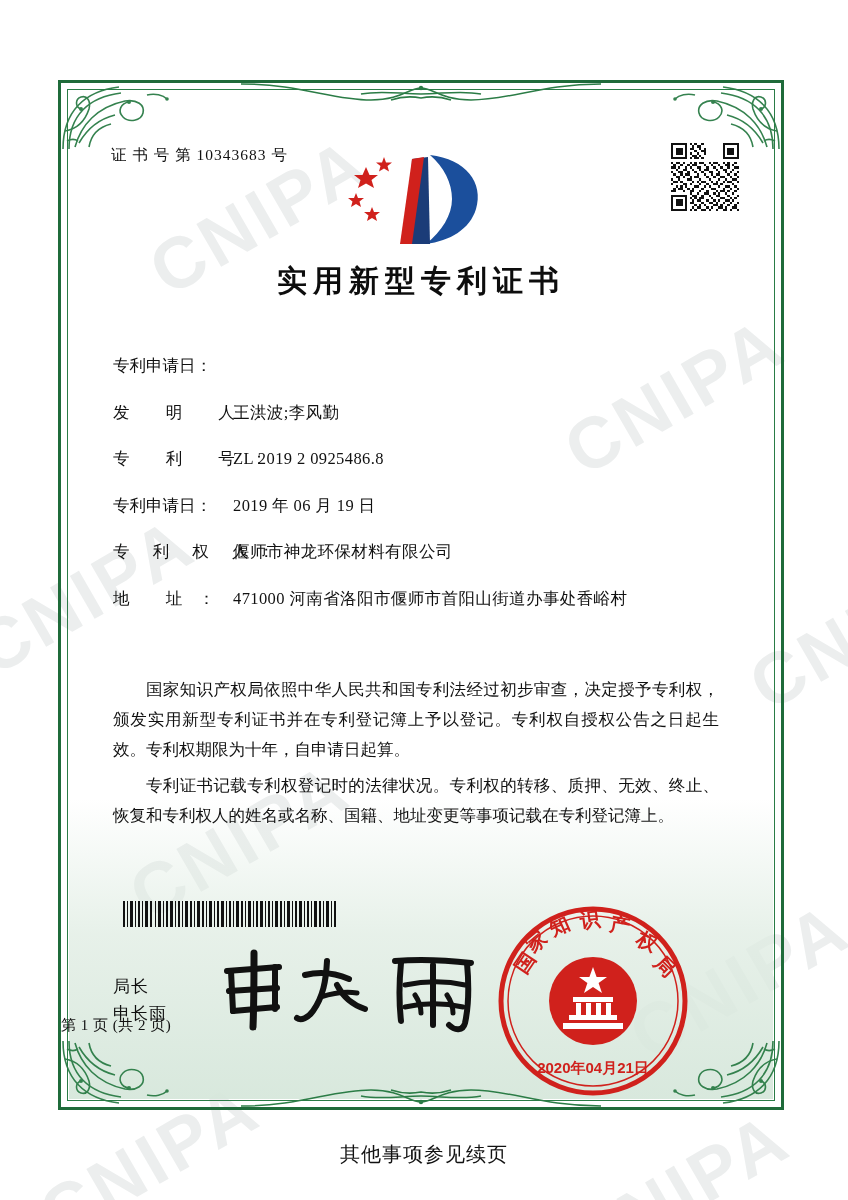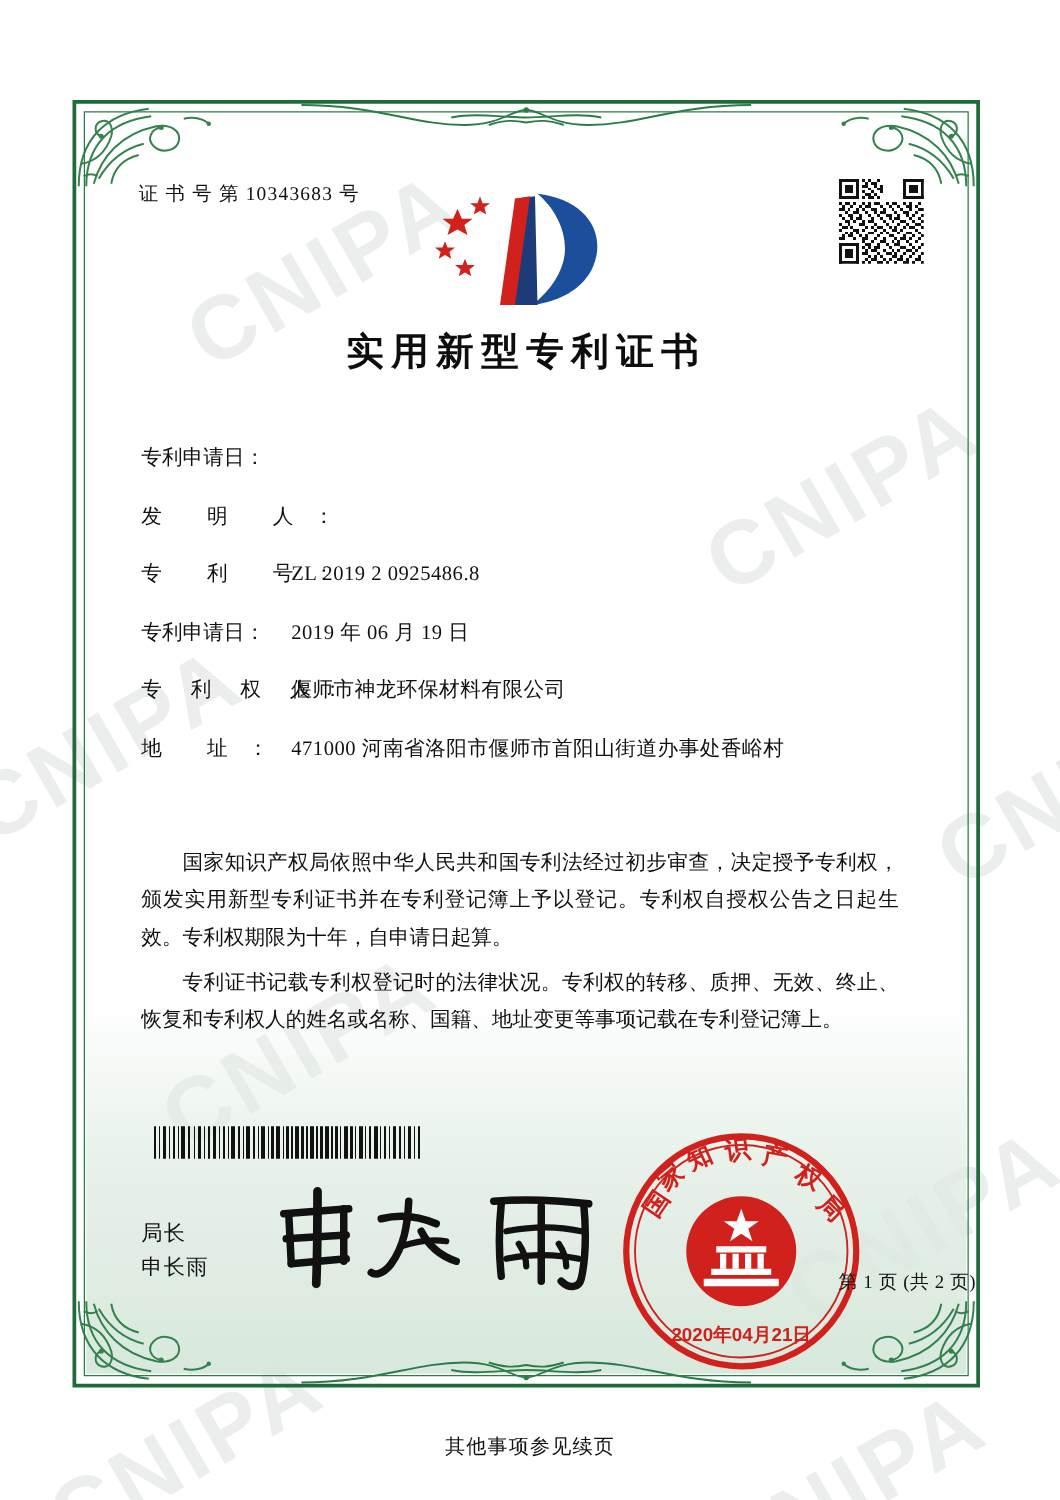--- a/index.html
+++ b/index.html
@@ -231,32 +231,32 @@
     top: 818px;
     width: 200px;
     height: 200px;
   }
   .seal svg { width:100%; height:100%; display:block; }
 
   .page-num {
     position: absolute;
     left: 0; right: 0;
     bottom: 72px;
-    text-align: right;
+    text-align: left;
     font-size: 15px;
     color: #111;
     letter-spacing: .5px;
   }
 
   .footer-note {
     position: absolute;
     left: 0; right: 0;
     bottom: 32px;
     text-align: center;
-    font-size: 16px;
+    font-size: 20px;
     color: #111;
     letter-spacing: 1px;
   }
 </style>
 </head>
 <body>
 
 <div class="watermarks" id="wm-layer">
     <div class="wm" style="left: 140px; top: 175px; font-size: 72px; color: rgb(236, 238, 238);">CNIPA</div>
     <div class="wm" style="left: 555px; top: 355px; font-size: 72px; color: rgb(236, 238, 238);">CNIPA</div>
@@ -612,20 +612,21 @@
       <div class="doc-title">实用新型专利证书</div>
 
       <div class="fields">
 
         <div class="field-row">
           <span class="field-label">专利申请日：</span>
         </div>
 
         <div class="field-row">
           <span class="field-label sp2">发 明 人：</span>
+          <span class="field-value">王洪波;李风勤</span>
         </div>
 
         <div class="field-row">
           <span class="field-label sp2">专 利 号：</span>
           <span class="field-value">ZL 2019 2 0925486.8</span>
         </div>
 
         <div class="field-row">
           <span class="field-label">专利申请日：</span>
           <span class="field-value">2019 年 06 月 19 日</span>

